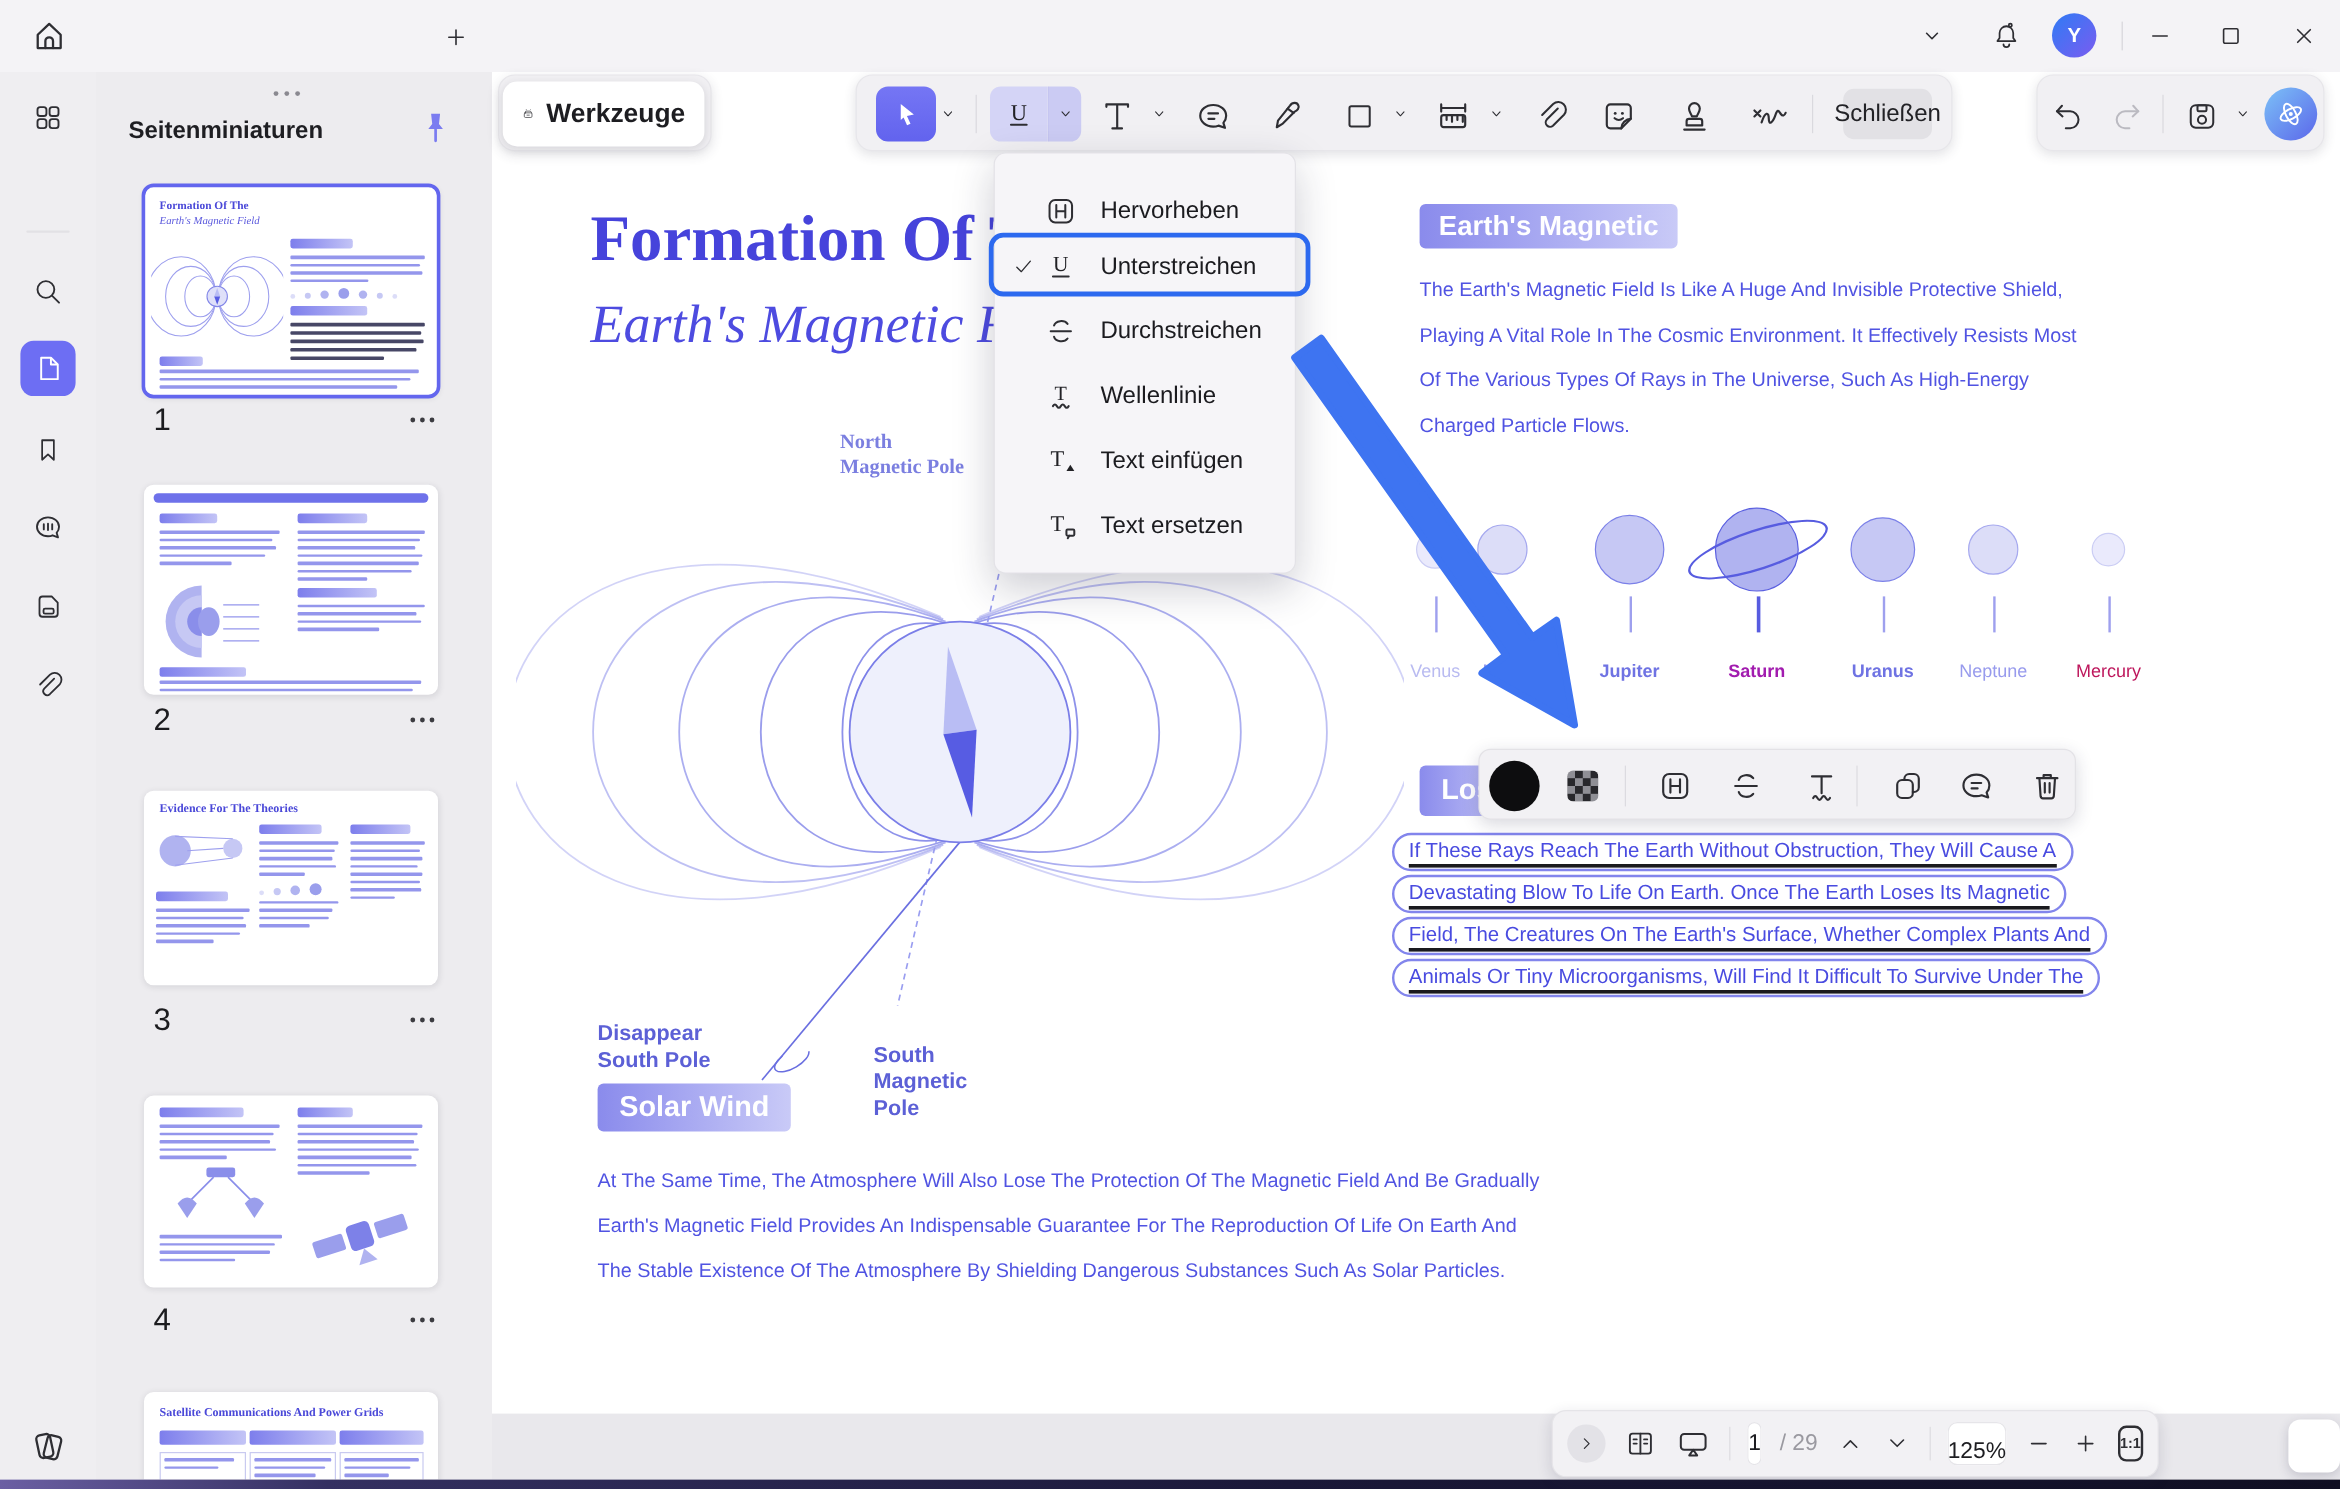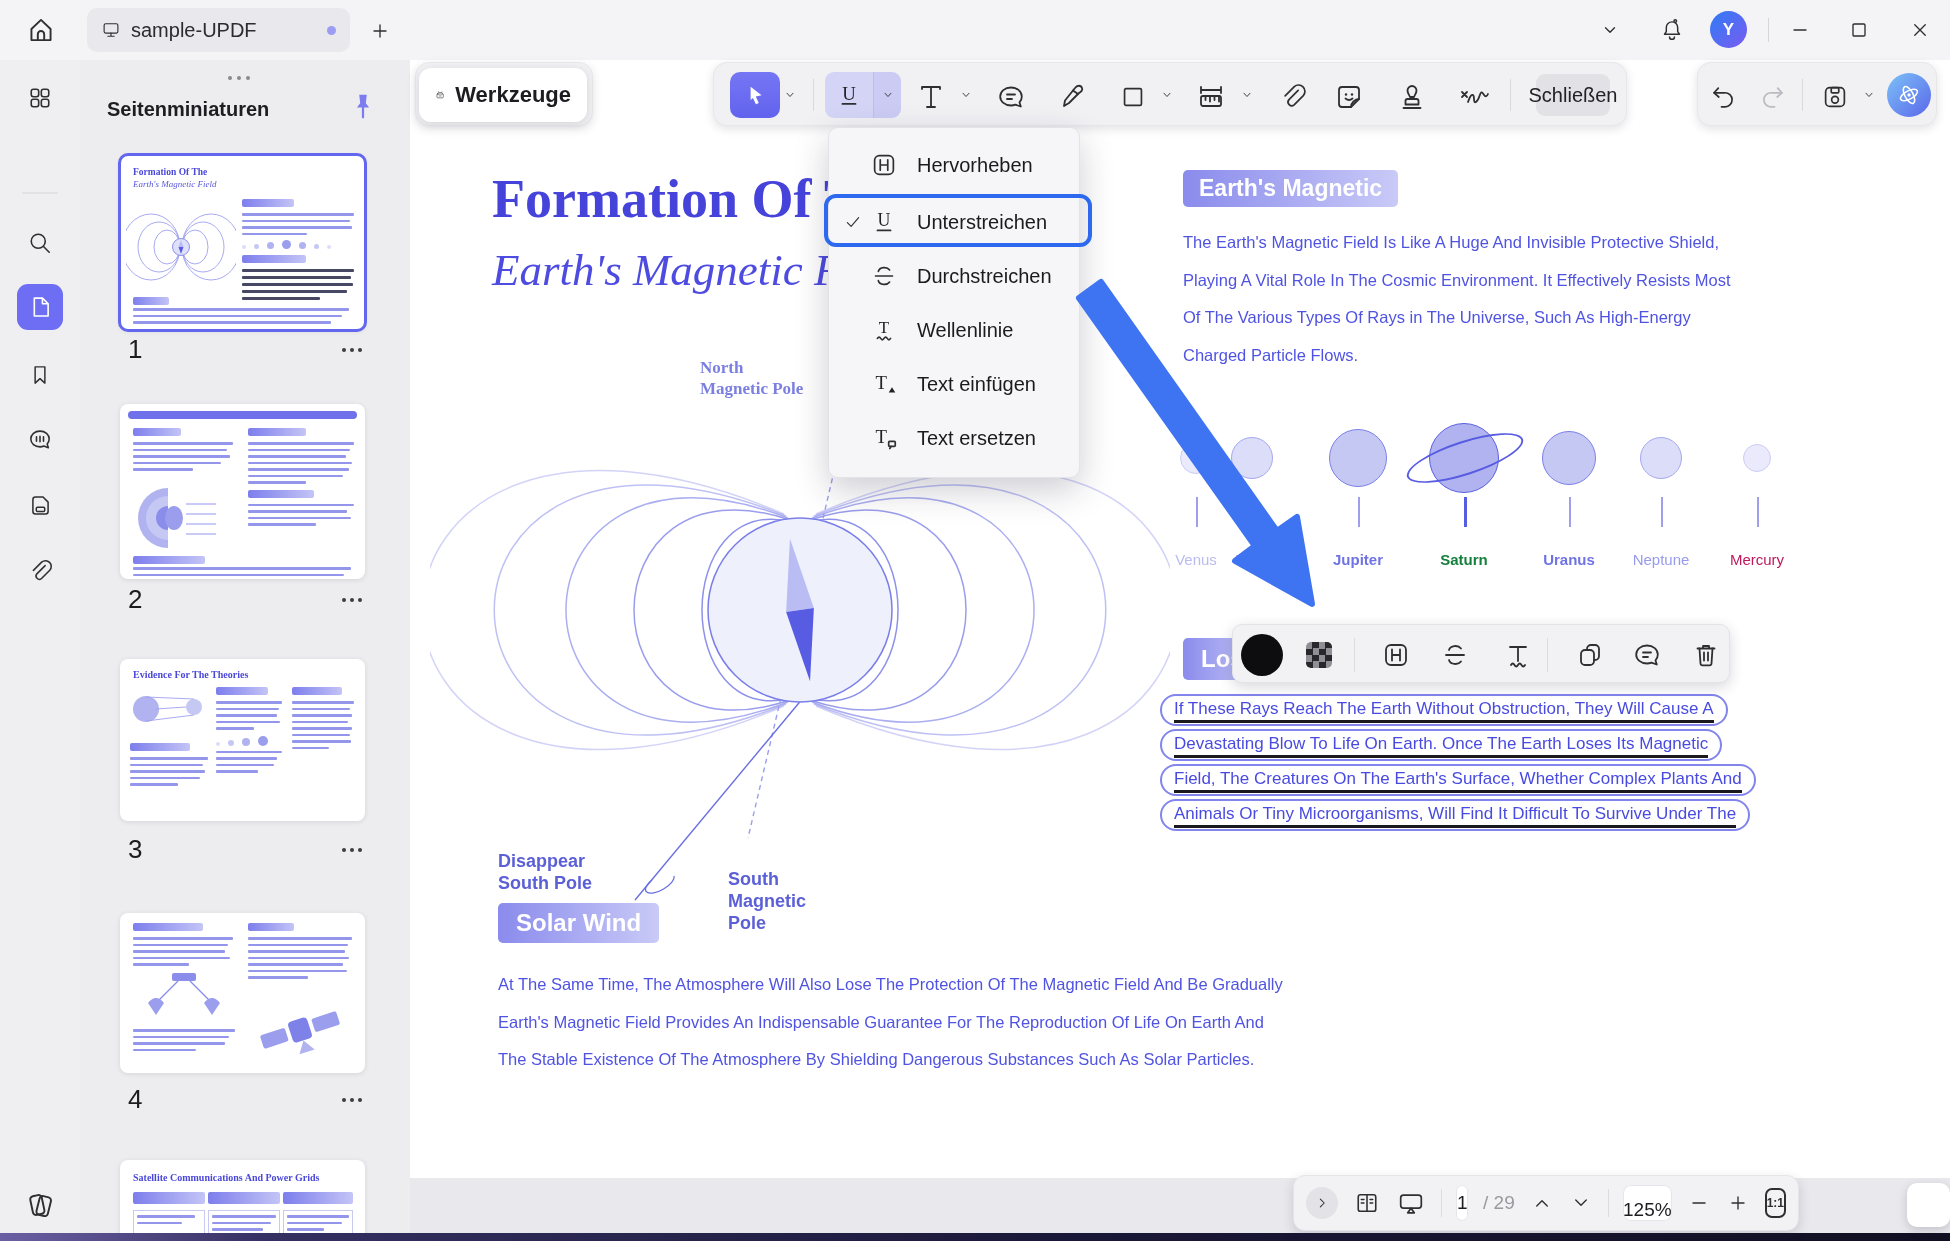--- a/index.html
+++ b/index.html
@@ -128,28 +128,20 @@
 <body>
 
 <div id="screen">
 
   <div id="titlebar" class="abs">
     <div id="home-btn" class="abs">
       <svg width="34" height="34" viewBox="0 0 32 32">
         <path class="sic" stroke-width="2" d="M7 15 L16 6.5 L25 15 V25.5 H7 Z"></path>
         <path class="sic" stroke-width="2" d="M13 25.5 v-5.5 a3 3 0 0 1 6 0 v5.5"></path>
       </svg>
-    </div>
-    <div id="tab" class="abs">
-      <svg width="20" height="20" viewBox="0 0 32 32">
-        <rect class="sic" x="5" y="6" width="22" height="15" rx="2.5"></rect>
-        <path class="sic" d="M16 21 v5 M11 26 h10"></path>
-      </svg>
-      <span class="tab-label">sample-UPDF</span>
-      <span class="dot"></span>
     </div>
     <div id="tab-plus" class="abs tb-ic">
       <svg width="24" height="24" viewBox="0 0 32 32">
           <path class="sic" d="M16 8 V24 M8 16 H24"></path>
         </svg>
     </div>
     <div class="abs tb-ic" style="left:1596px">
       <svg width="24" height="24" viewBox="0 0 32 32">
           <path class="sic" d="M10 13 L16 19 L22 13"></path>
         </svg>
@@ -537,21 +529,21 @@
       <div class="abs p-tick" style="left:786px;top:437px"></div>
       <div class="abs p-tick" style="left:842px;top:437px"></div>
       <div class="abs p-tick" style="left:948px;top:437px"></div>
       <div class="abs p-tick" style="left:1054px;top:437px;width:2.5px;background:#575ce0"></div>
       <div class="abs p-tick" style="left:1159px;top:437px"></div>
       <div class="abs p-tick" style="left:1251px;top:437px"></div>
       <div class="abs p-tick" style="left:1347px;top:437px"></div>
       <div class="abs p-label" style="left:786px;top:491px;color:#b9bbf1">Venus</div>
       <div class="abs p-label" style="left:842px;top:491px;color:#989bed">Mars</div>
       <div class="abs p-label" style="left:948px;top:491px;color:#6f73e3;font-weight:bold">Jupiter</div>
-      <div class="abs p-label" style="left:1054px;top:491px;color:#15803d;font-weight:bold">Saturn</div>
+      <div class="abs p-label" style="left:1054px;top:491px;color:#a21caf;font-weight:bold">Saturn</div>
       <div class="abs p-label" style="left:1159px;top:491px;color:#6f73e3;font-weight:bold">Uranus</div>
       <div class="abs p-label" style="left:1251px;top:491px;color:#989bed">Neptune</div>
       <div class="abs p-label" style="left:1347px;top:491px;color:#be185d">Mercury</div>
     </div>
 
     <div class="abs badge" style="left:773px;top:578px;font-size:24px;padding:7px 18px">Los</div>
     <div class="abs" style="left:750px;top:634px;display:flex;flex-direction:column">
       <div class="u-row"><span>If These Rays Reach The Earth Without Obstruction, They Will Cause A</span></div>
       <div class="u-row"><span>Devastating Blow To Life On Earth. Once The Earth Loses Its Magnetic</span></div>
       <div class="u-row"><span>Field, The Creatures On The Earth's Surface, Whether Complex Plants And</span></div>
@@ -712,21 +704,21 @@
         <g stroke="#fff" fill="none" stroke-width="1.7">
           <ellipse cx="16" cy="16" rx="10" ry="4.4" transform="rotate(-28 16 16)"></ellipse>
           <ellipse cx="16" cy="16" rx="10" ry="4.4" transform="rotate(62 16 16)"></ellipse>
         </g>
         <circle cx="16" cy="16" r="1.8" fill="#fff"></circle>
       </svg>
     </div>
   </div>
 
   <div id="dropdown" class="abs">
-    <div class="dd-item" style="top:10px">
+    <div class="dd-item" style="top:21px">
       <span class="dd-ic">
         <svg width="30" height="30" viewBox="0 0 32 32">
           <rect class="sic" x="6" y="6" width="20" height="20" rx="5"></rect>
           <path class="sic" stroke-width="1.7" d="M12 10.5 v11 M20 10.5 v11 M12 16 h8"></path>
         </svg>
       </span>
       <span class="dd-label">Hervorheben</span>
     </div>
     <div class="dd-item" style="top:67px">
       <span class="dd-check">

